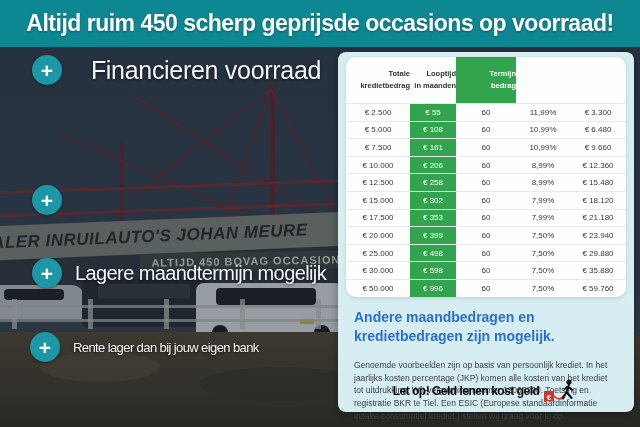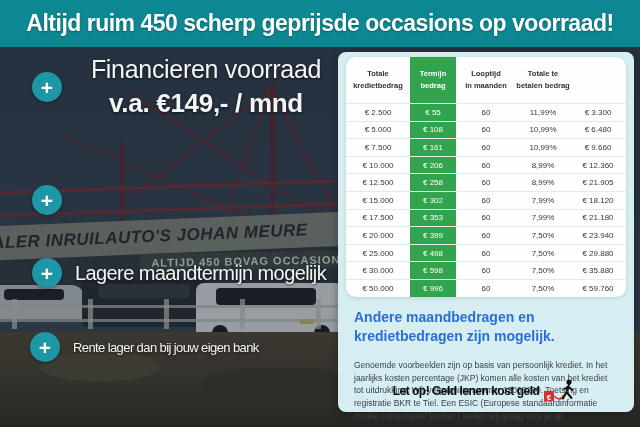--- a/index.html
+++ b/index.html
@@ -52,21 +52,21 @@
 
   
   .panel { position:absolute; left:338px; top:52px; width:296px; height:360px;
            background:#d6edf2; border-radius:8px; z-index:25;
            box-shadow:0 2px 8px rgba(0,0,0,.35); }
   .table-card { position:absolute; left:8px; top:5px; width:280px; height:240px;
                 background:#fdfefe; border-radius:10px; overflow:hidden;
                 box-shadow:0 1px 4px rgba(0,0,0,.12); }
   .t-head, .t-row { display:grid; grid-template-columns:64px 46px 60px 54px 56px; }
   .t-head { height:46px; }
-  .t-hcell { display:flex; flex-direction:column; align-items:center; justify-content:center;
+  .t-hcell { display:flex; flex-direction:column; align-items:flex-end; justify-content:center;
              font-weight:bold; font-size:7.5px; color:#2d3338; line-height:1.6; text-align:center; }
   .t-hcell.green { background:#31a44d; color:#fff; }
   .t-row { height:17.6px; border-top:1px solid #e7eaec; }
   .t-cell { display:flex; align-items:center; justify-content:center;
             font-size:8px; color:#33393f; }
   .t-cell.green { background:#31a44d; color:#fff; }
   .notes { position:absolute; left:16px; top:256px; width:264px; }
   .note-highlight { color:#2a6fd6; font-weight:bold; font-size:14px; line-height:1.35; }
   .note-body { margin-top:13px; color:#3c4146; font-size:8.5px; line-height:1.5; }
   .warning-row { position:absolute; left:10px; top:326px; width:276px;
@@ -129,21 +129,20 @@
       <div class="grass-patch" style="left:200px; top:35px; width:160px; height:34px; background:#342f22; opacity:.6;"></div>
       <div class="grass-patch" style="left:430px; top:40px; width:180px; height:40px; background:#37311f; opacity:.55;"></div>
     </div>
     <div class="photo-overlay"></div>
   </div>
 
   <div class="usp" style="left:32px; top:55px;">
     <div class="plus-circle">+</div>
     <div class="usp-text usp-hero">
       <div class="l1">Financieren voorraad</div>
-      <div class="l2">v.a. €149,- / mnd</div>
     </div>
   </div>
 
   <div class="usp" style="left:32px; top:185px;">
     <div class="plus-circle">+</div>
   </div>
 
   <div class="usp" style="left:32px; top:258px;">
     <div class="plus-circle">+</div>
     <div class="usp-text usp-line" style="font-size:20px;">Lagere maandtermijn mogelijk</div>
@@ -154,32 +153,28 @@
     <div class="usp-text usp-line" style="font-size:13px;">Rente lager dan bij jouw eigen bank</div>
   </div>
 
   <div class="panel">
     <div class="table-card">
       <div class="t-head">
         <div class="t-hcell">
           <span>Totale</span>
           <span>kredietbedrag</span>
         </div>
+        <div class="t-hcell">
+          <span>Looptijd</span>
+          <span>in maanden</span>
+        </div>
         <div class="t-hcell green">
           <span>Termijn</span>
           <span>bedrag</span>
         </div>
-        <div class="t-hcell">
-          <span>Looptijd</span>
-          <span>in maanden</span>
-        </div>
-        <div class="t-hcell">
-          <span>Totale te</span>
-          <span>betalen bedrag</span>
-        </div>
       </div>
       <div>
           <div class="t-row">
             <div class="t-cell">€ 2.500</div>
             <div class="t-cell green">€ 55</div>
             <div class="t-cell">60</div>
             <div class="t-cell">11,99%</div>
             <div class="t-cell">€ 3.300</div>
           </div>
           <div class="t-row">
@@ -201,21 +196,21 @@
             <div class="t-cell green">€ 206</div>
             <div class="t-cell">60</div>
             <div class="t-cell">8,99%</div>
             <div class="t-cell">€ 12.360</div>
           </div>
           <div class="t-row">
             <div class="t-cell">€ 12.500</div>
             <div class="t-cell green">€ 258</div>
             <div class="t-cell">60</div>
             <div class="t-cell">8,99%</div>
-            <div class="t-cell">€ 21.905</div>
+            <div class="t-cell">€ 15.480</div>
           </div>
           <div class="t-row">
             <div class="t-cell">€ 15.000</div>
             <div class="t-cell green">€ 302</div>
             <div class="t-cell">60</div>
             <div class="t-cell">7,99%</div>
             <div class="t-cell">€ 18.120</div>
           </div>
           <div class="t-row">
             <div class="t-cell">€ 17.500</div>

